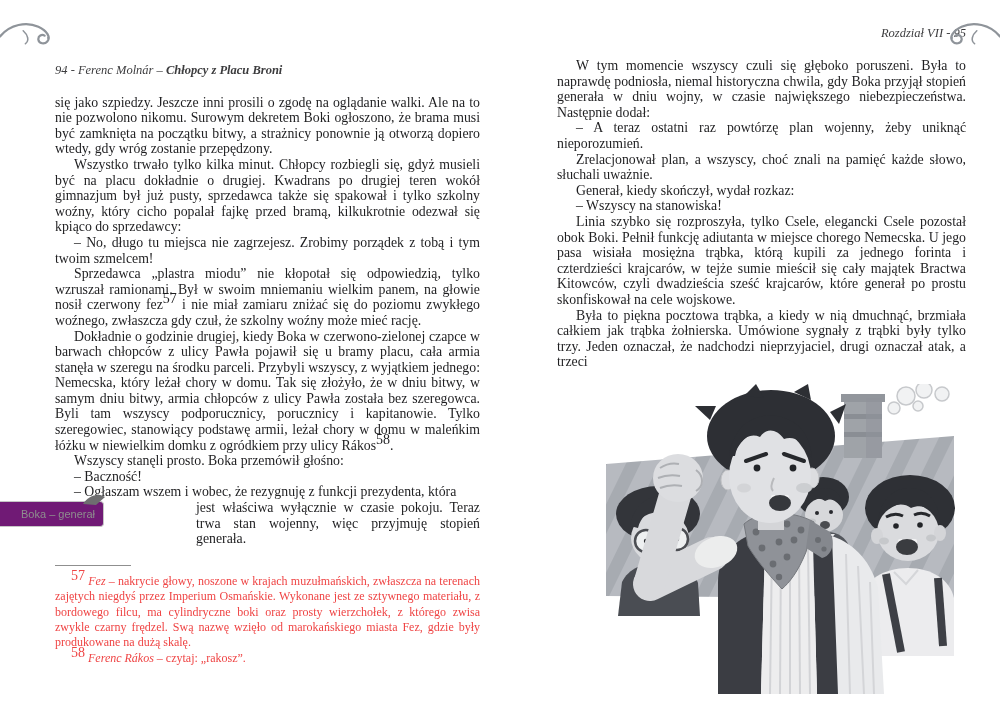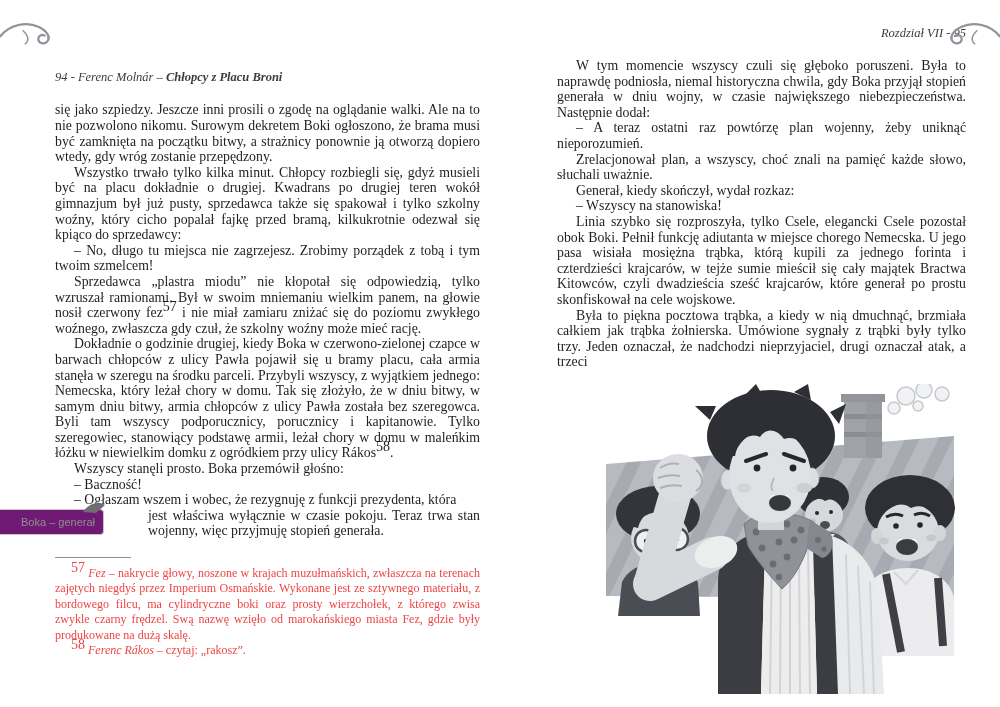--- a/index.html
+++ b/index.html
@@ -24,21 +24,21 @@
   .page-right .running-head { text-align:right; }
 
   .body-text { font-size:13.8px; line-height:15.6px; text-align:justify; }
   .body-text p { margin:0; text-indent:19px; }
   .body-text p.no-indent { text-indent:0; }
   sup { font-size:14px; line-height:0; vertical-align:super; }
 
   
   .note-row { position:relative; display:flex; }
   .note-spacer { width:93px; flex:none; }
-  .note-rest { flex:1; font-size:13.8px; line-height:15.6px; text-align:justify; }
+  .note-rest { flex:1; font-size:13.8px; line-height:15.6px; text-align:justify;margin-left:48px; }
 
   .margin-note {
     position:absolute; left:-55px; top:1px;
     width:104px; height:26px; box-sizing:border-box;
     border:1px solid #c6c6c6; border-left:none;
     border-radius:0 4px 4px 0;
     background:#701a75;
     font-family:"Liberation Sans","DejaVu Sans",sans-serif;
     font-size:11px; color:#8e8e8e;
     text-align:right; line-height:24px; padding-right:8px;

